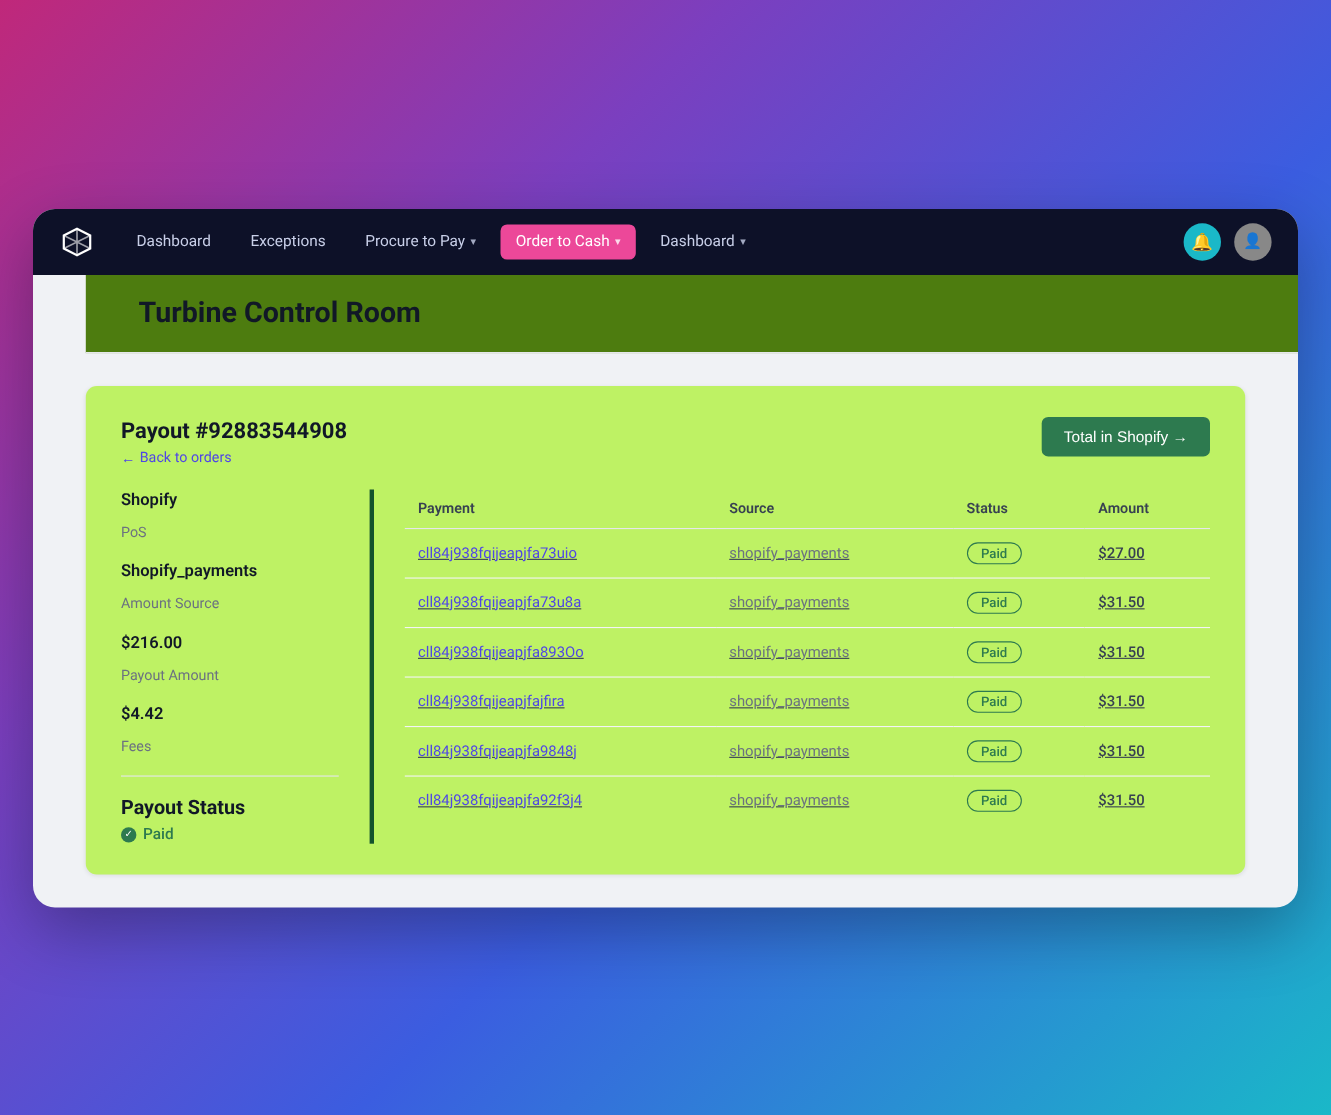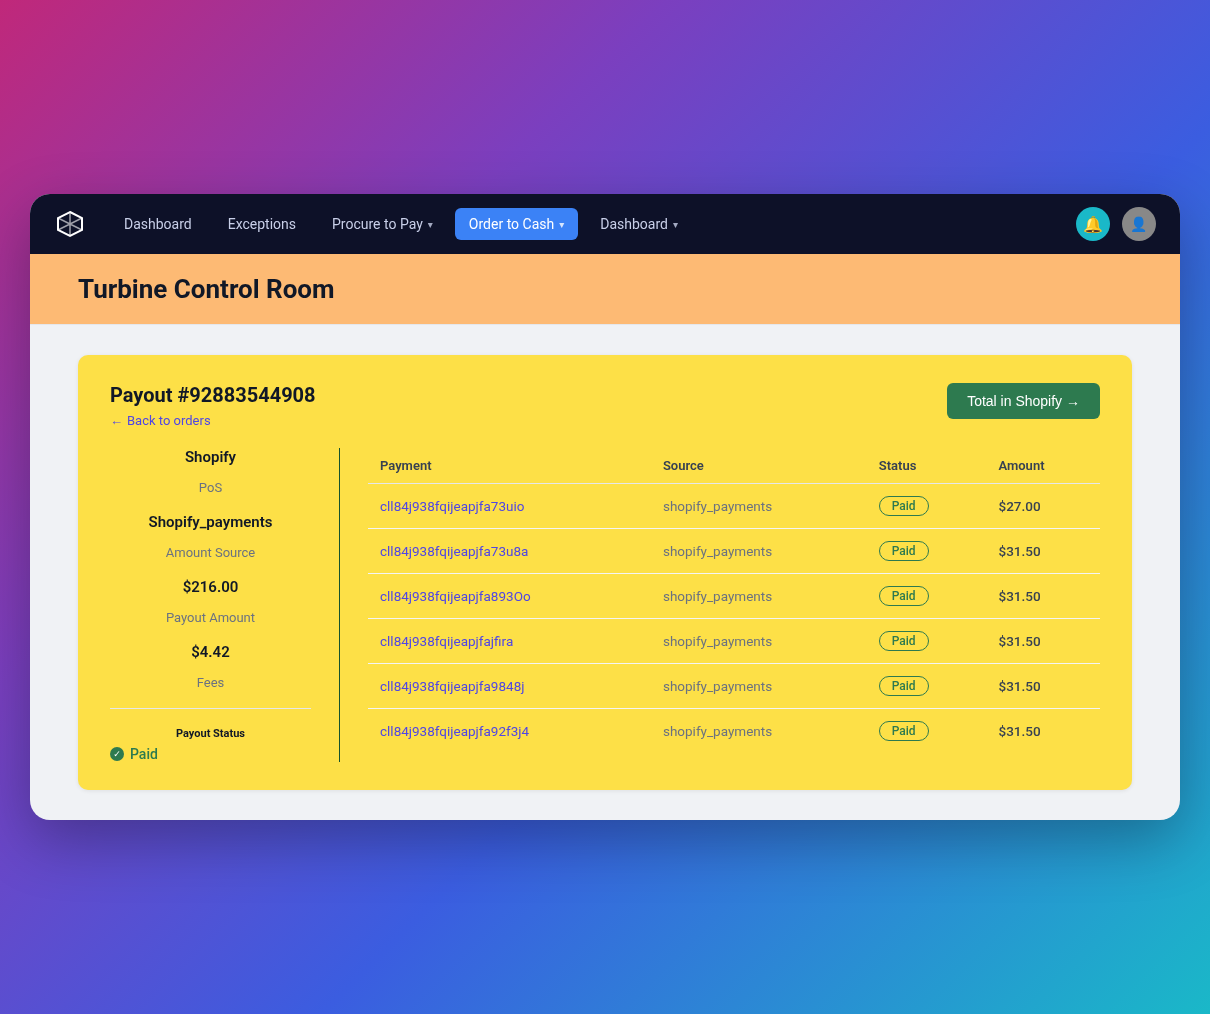--- a/index.html
+++ b/index.html
@@ -42,21 +42,21 @@
       font-size: 14px;
       padding: 8px 14px;
       border-radius: 6px;
       cursor: pointer;
       display: flex;
       align-items: center;
       gap: 5px;
       white-space: nowrap;
     }
     .nav-link.active {
-      background: #3b82f6;
+      background: #ec4899;
       color: #ffffff;
     }
     .nav-chevron {
       font-size: 10px;
       opacity: 0.8;
     }
     .nav-spacer { flex: 1; }
     .nav-icons {
       display: flex;
       align-items: center;
@@ -82,35 +82,36 @@
       overflow: hidden;
       cursor: pointer;
       display: flex;
       align-items: center;
       justify-content: center;
       color: white;
       font-size: 14px;
     }
     
     .page-header {
-      background: #fdba74;
+      background: #4d7c0f;
       padding: 20px 48px;
       border-bottom: 1px solid #e5e7eb;
+      margin-left: 48px;
     }
     .page-title {
       font-size: 26px;
       font-weight: 700;
       color: #111827;
     }
     
     .main-content {
       padding: 30px 48px;
     }
     .card {
-      background: #fde047;
+      background: #bef264;
       border-radius: 10px;
       box-shadow: 0 1px 4px rgba(0,0,0,0.08);
       padding: 28px 32px;
     }
     
     .payout-header {
       display: flex;
       justify-content: space-between;
       align-items: flex-start;
       margin-bottom: 20px;
@@ -144,44 +145,43 @@
     }
     
     .content-layout {
       display: flex;
       gap: 0;
     }
     .sidebar {
       width: 230px;
       min-width: 200px;
       padding-right: 28px;
-      border-right: 1px solid #14532d;
+      border-right: 4px solid #14532d;
       margin-right: 28px;
-      text-align: center;
     }
     .sidebar-field {
       margin-bottom: 18px;
     }
     .sidebar-label {
       font-size: 13px;
       color: #6b7280;
       margin-top: 14px;
     }
     .sidebar-value {
       font-size: 15px;
       font-weight: 600;
       color: #111827;
     }
     .sidebar-section {
       padding-top: 18px;
       border-top: 1px solid #e5e7eb;
       margin-top: 6px;
     }
     .sidebar-section-title {
-      font-size: 11px;
+      font-size: 18px;
       font-weight: 700;
       color: #111827;
       margin-bottom: 6px;
     }
     .status-paid {
       display: flex;
       align-items: center;
       gap: 6px;
       color: #2d7a4f;
       font-size: 14px;
@@ -216,20 +216,21 @@
     }
     tbody tr {
       border-bottom: 1px solid #f3f4f6;
     }
     tbody tr:last-child { border-bottom: none; }
     tbody td {
       padding: 12px 12px;
       font-size: 13.5px;
       color: #374151;
       vertical-align: middle;
+      text-decoration: underline;
     }
     .payment-link {
       color: #4f46e5;
       cursor: pointer;
       text-decoration: none;
     }
     .source-text {
       color: #6b7280;
     }
     .paid-badge {

